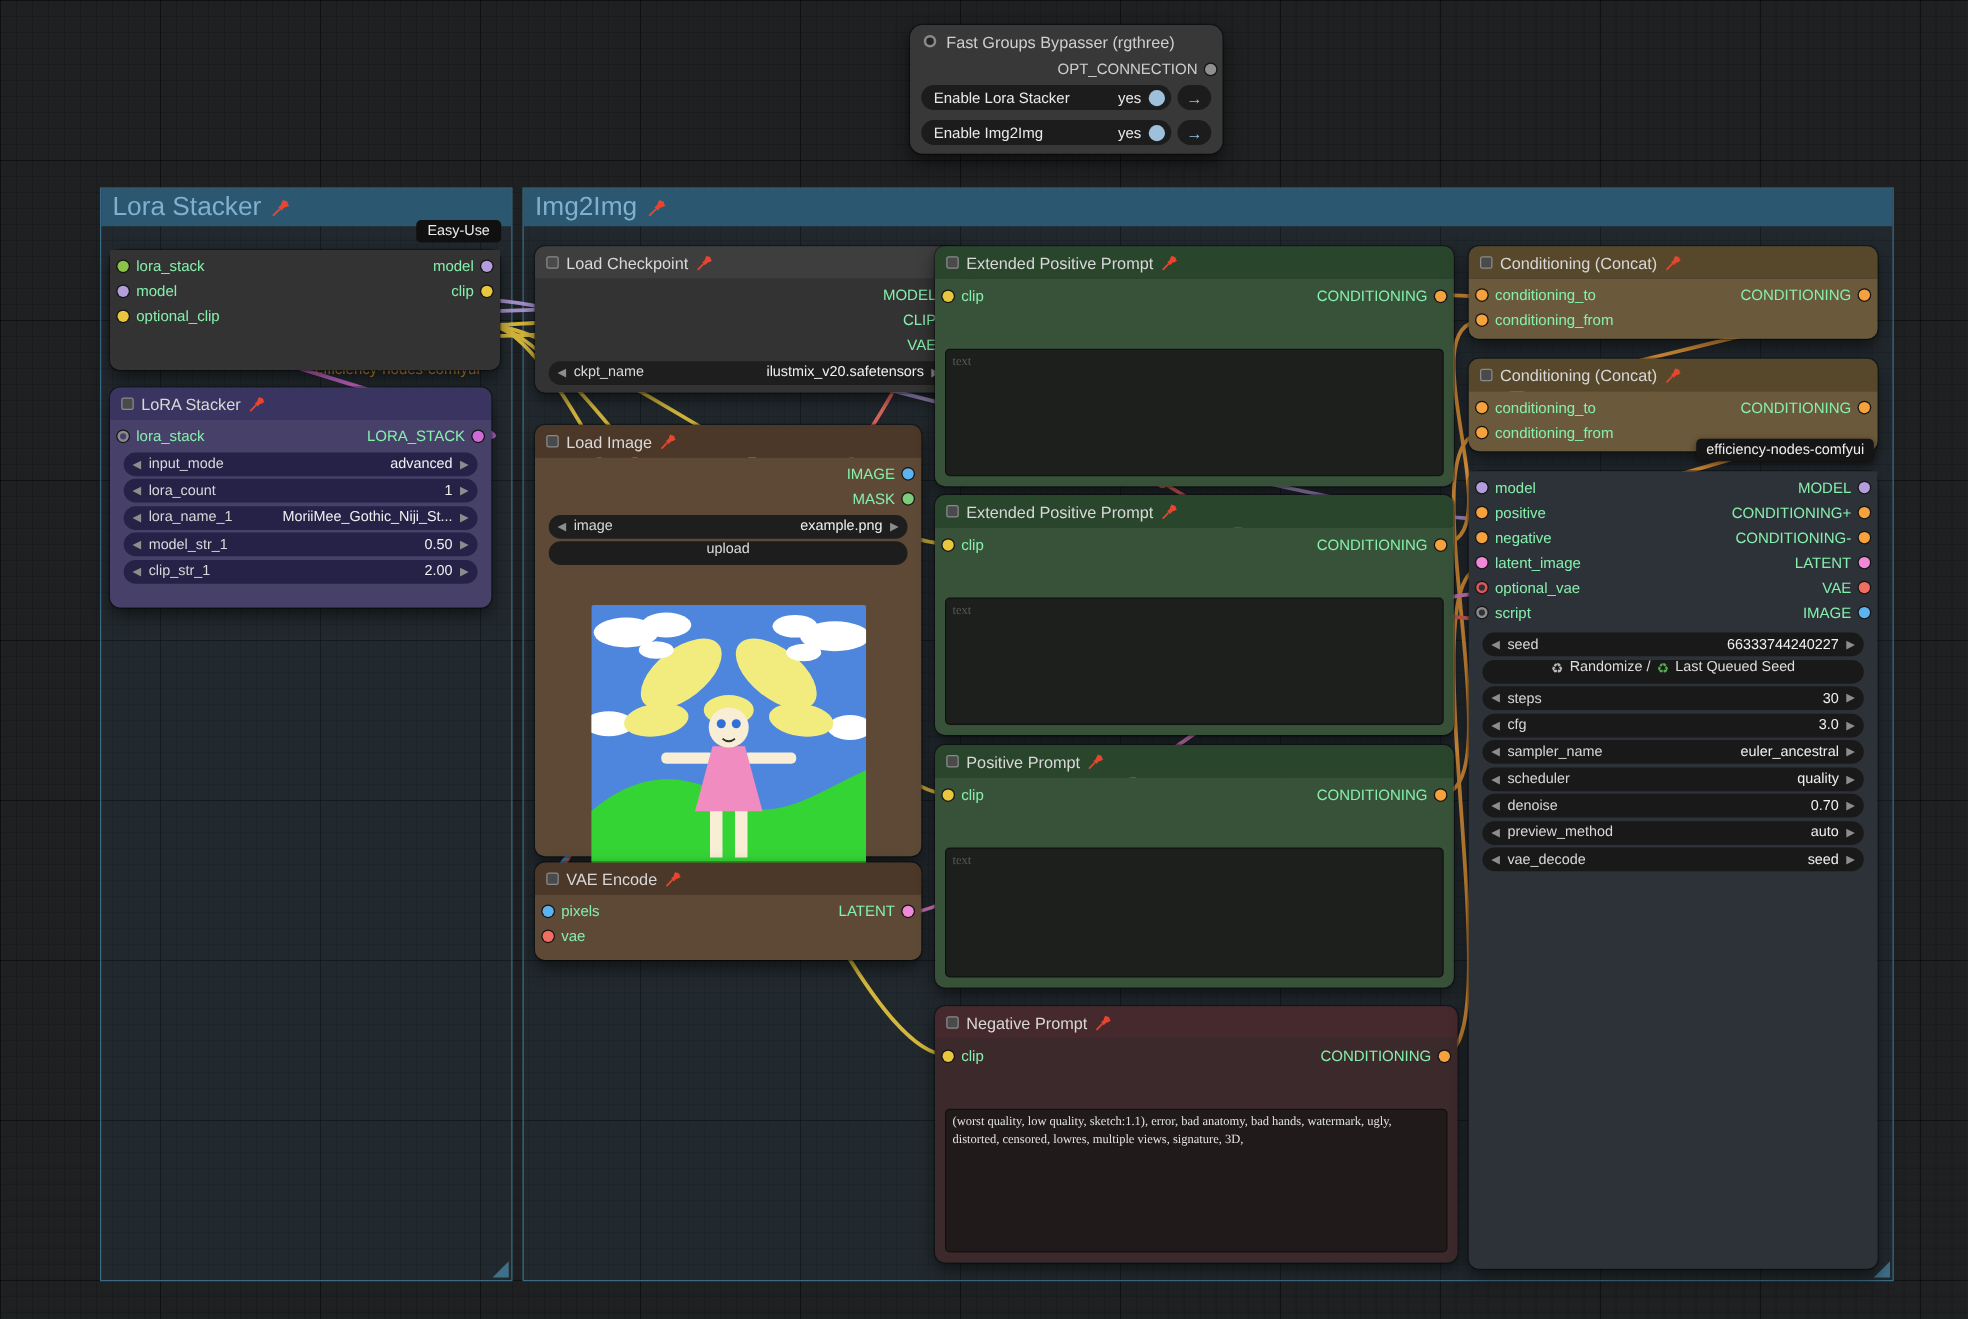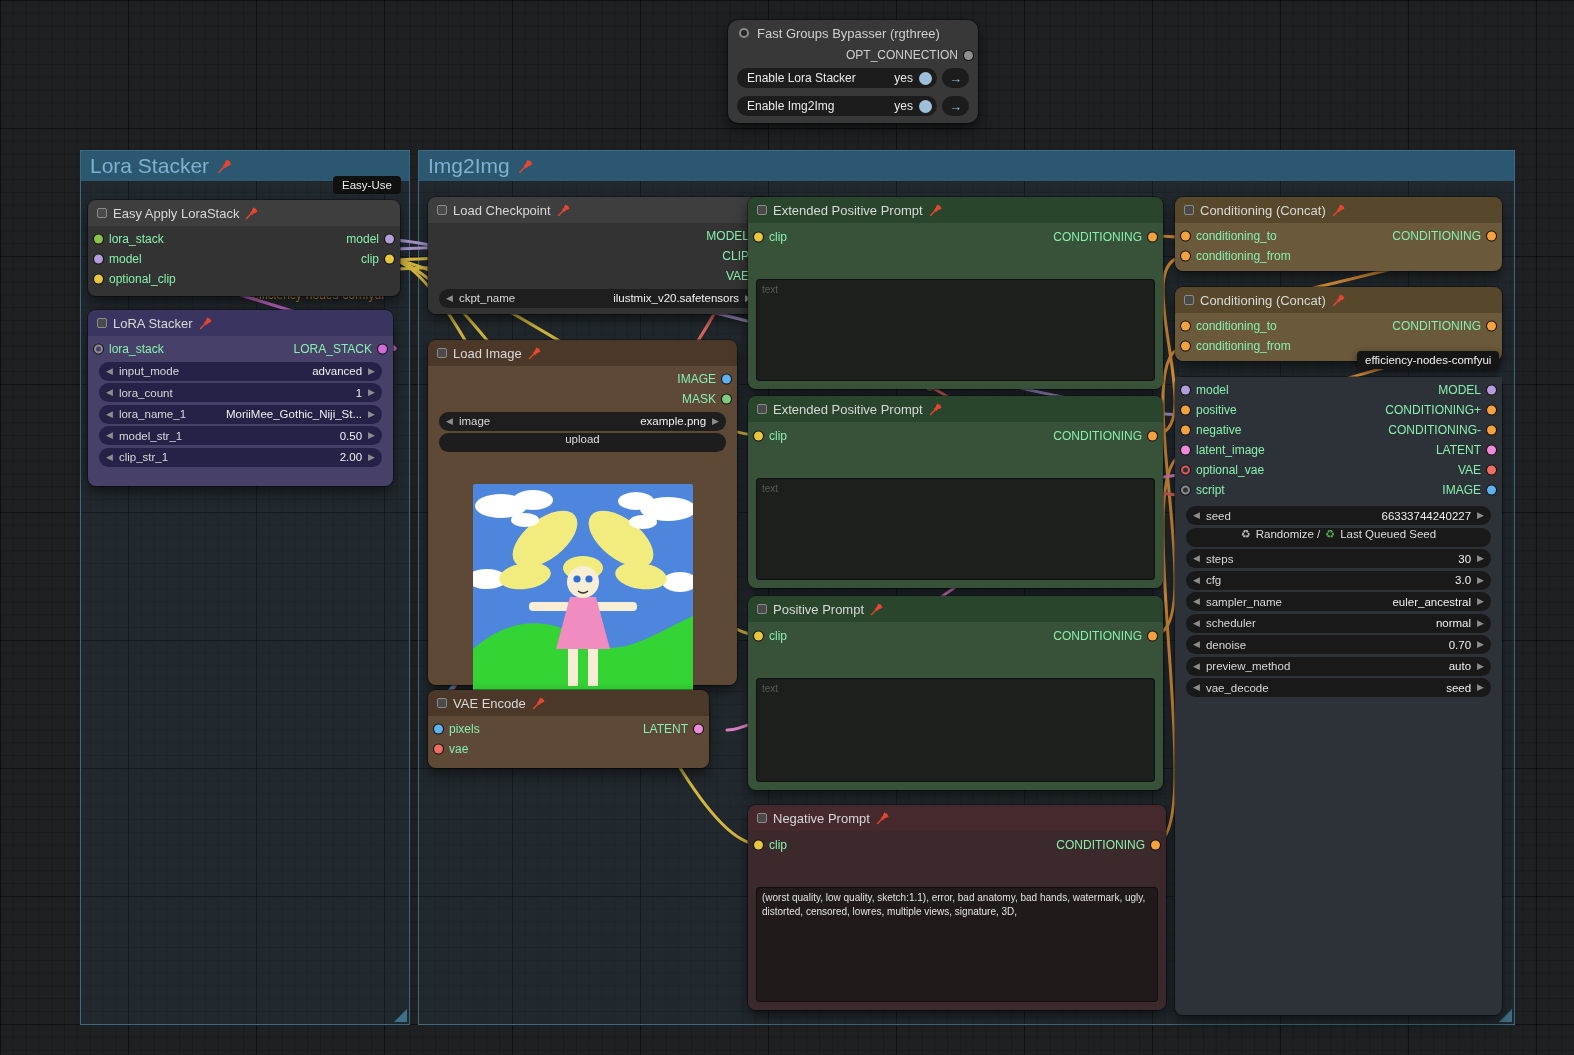--- a/index.html
+++ b/index.html
@@ -57,21 +57,21 @@
 .c-dark .widget,.c-dark .btn{background:#191919}
 .w-name{margin-left:6px;white-space:nowrap}
 .w-val{margin-left:auto;margin-right:6px;color:#f0f0f0;white-space:nowrap}
 .arr{color:#8d8d8d;font-size:9px;line-height:1}
 .btn{height:19px;border-radius:10px;margin:2.5px 11px;background:#1d1d1d;display:flex;gap:5px;
   align-items:flex-start;justify-content:center;font-size:11.5px;color:#ddd}
 .recycle{font-size:11px}
 .rec-gray{color:#bbb}.rec-green{color:#4fae4f}
 
 .ta{position:absolute;left:8px;right:8px;background:#1c1f1c;border-radius:4px;
-  color:#585858;font-family:Liberation Sans, sans-serif;font-size:10px;padding:4px 6px;
+  color:#585858;font-family:Liberation Serif, serif;font-size:10px;padding:4px 6px;
   line-height:1.35;white-space:pre-wrap;box-shadow:inset 0 0 0 1px rgba(0,0,0,.4)}
 .c-maroon .ta{background:#201a1a;color:#e2e2e2}
 
 .bypasser{background:#383838;border-radius:10px}
 .bp-header{height:26px;display:flex;align-items:center;gap:8px;padding:0 11px;font-size:13px;color:#cfcfcf}
 .bp-dot{width:10px;height:10px;border-radius:50%;background:#242424;border:2px solid #8a8a8a;flex:none}
 .bp-out{height:18px;display:flex;align-items:center;justify-content:flex-end;gap:6px;
   padding:0 5px 0 10px;font-size:12px;color:#cfcfcf}
 .toggle-row{display:flex;gap:5px;margin:4px 9px;height:20px}
 .toggle-pill{flex:1;background:#1c1c1c;border-radius:10px;display:flex;align-items:center;
@@ -162,29 +162,20 @@
     <div class="toggle-pill">
       <span>Enable Img2Img</span>
       <span class="tp-val">yes</span>
       <span class="toggle-knob"></span>
     </div>
     <div class="arrow-box">→</div>
   </div>
 </div>
 
 <div class="node c-gray" style="left:88px;top:200px;width:312px;height:96px">
-  <div class="nheader">
-    <span class="boxicon"></span>
-    <span class="ntitle">Easy Apply LoraStack</span>
-    <svg class="pin" viewBox="0 0 16 16" width="14" height="14">
-        <path d="M9.5 1.5 L14.5 6.5 L10.5 8 L8 10.5 L5.5 8 L8 5.5 Z" fill="#e6452f"></path>
-        <circle cx="10.8" cy="5.2" r="2.6" fill="#e6452f"></circle>
-        <path d="M6.2 9.8 L1.8 14.2" stroke="#e6452f" stroke-width="1.6" stroke-linecap="round"></path>
-      </svg>
-  </div>
   <div class="nbody">
     <div class="row">
       <span class="pd abs-l col-green"></span>
       <span class="sl-l">lora_stack</span>
       <span class="sl-r">model</span>
       <span class="pd abs-r col-model"></span>
     </div>
     <div class="row">
       <span class="pd abs-l col-model"></span>
       <span class="sl-l">model</span>
@@ -332,21 +323,21 @@
         <ellipse cx="110" cy="84" rx="20" ry="12" fill="#f2ec7e"></ellipse>
         <circle cx="110" cy="98" r="16" fill="#f8eed6"></circle>
         <circle cx="104" cy="95" r="3.6" fill="#2f6fd8"></circle>
         <circle cx="116" cy="95" r="3.6" fill="#2f6fd8"></circle>
         <path d="M105,107 Q110,111 115,107" stroke="#333333" stroke-width="1.4" fill="none"></path>
       </svg>
     </div>
   </div>
 </div>
 
-<div class="node c-brown" style="left:428px;top:690px;width:281px;height:78px">
+<div class="node c-brown" style="left:428px;top:690px;width:309px;height:78px">
   <div class="nheader">
     <span class="boxicon"></span>
     <span class="ntitle">VAE Encode</span>
     <svg class="pin" viewBox="0 0 16 16" width="14" height="14">
         <path d="M9.5 1.5 L14.5 6.5 L10.5 8 L8 10.5 L5.5 8 L8 5.5 Z" fill="#e6452f"></path>
         <circle cx="10.8" cy="5.2" r="2.6" fill="#e6452f"></circle>
         <path d="M6.2 9.8 L1.8 14.2" stroke="#e6452f" stroke-width="1.6" stroke-linecap="round"></path>
       </svg>
   </div>
   <div class="nbody">
@@ -560,21 +551,21 @@
     </div>
     <div class="widget">
       <span class="arr">◀</span>
       <span class="w-name">sampler_name</span>
       <span class="w-val">euler_ancestral</span>
       <span class="arr">▶</span>
     </div>
     <div class="widget">
       <span class="arr">◀</span>
       <span class="w-name">scheduler</span>
-      <span class="w-val">normal</span>
+      <span class="w-val">quality</span>
       <span class="arr">▶</span>
     </div>
     <div class="widget">
       <span class="arr">◀</span>
       <span class="w-name">denoise</span>
       <span class="w-val">0.70</span>
       <span class="arr">▶</span>
     </div>
     <div class="widget">
       <span class="arr">◀</span>

